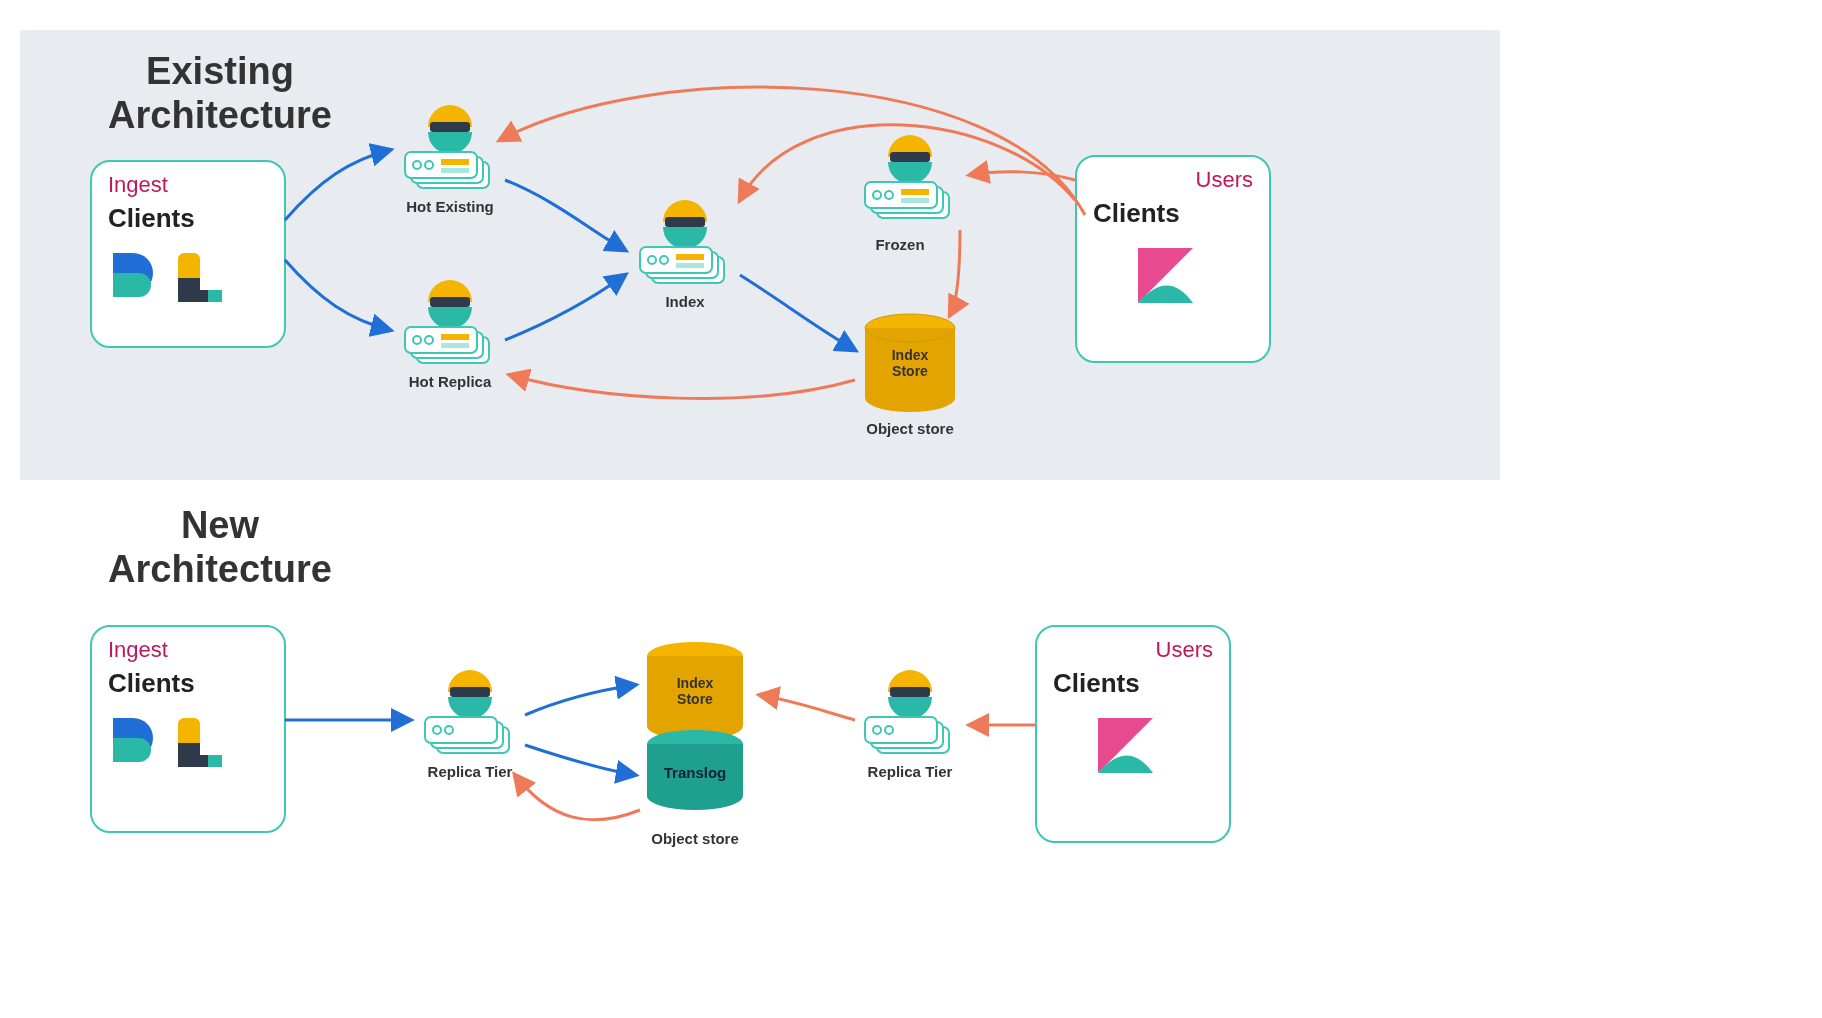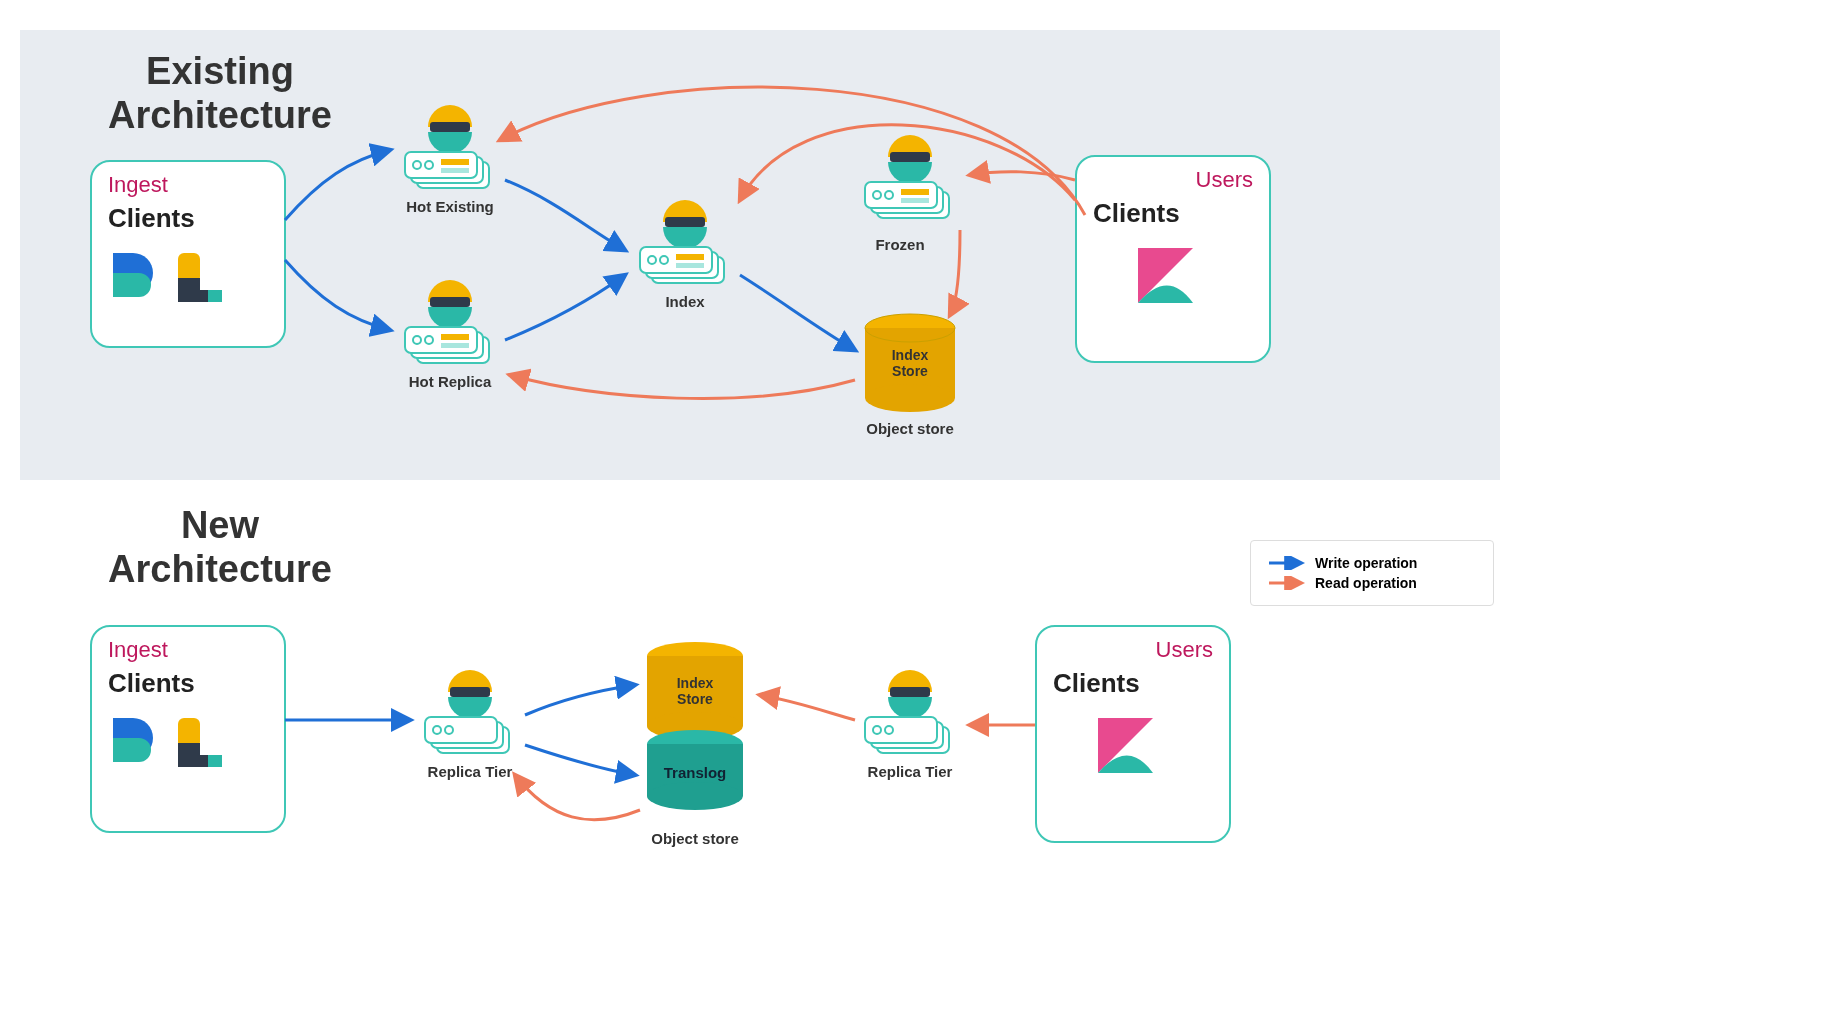--- a/index.html
+++ b/index.html
@@ -217,38 +217,14 @@
     <path d="M855 380 C750 410, 600 400, 510 375" stroke="#ee7a5a" stroke-width="3" fill="none" marker-end="url(#ah-red)"></path>
 
     <path d="M285 720 L410 720" stroke="#1f6fd6" stroke-width="3" fill="none" marker-end="url(#ah-blue)"></path>
     <path d="M525 715 C560 700, 600 690, 635 685" stroke="#1f6fd6" stroke-width="3" fill="none" marker-end="url(#ah-blue)"></path>
     <path d="M525 745 C570 760, 605 770, 635 775" stroke="#1f6fd6" stroke-width="3" fill="none" marker-end="url(#ah-blue)"></path>
     <path d="M640 810 C590 830, 550 820, 515 775" stroke="#ee7a5a" stroke-width="3" fill="none" marker-end="url(#ah-red)"></path>
     <path d="M855 720 C820 710, 790 700, 760 695" stroke="#ee7a5a" stroke-width="3" fill="none" marker-end="url(#ah-red)"></path>
     <path d="M1035 725 L970 725" stroke="#ee7a5a" stroke-width="3" fill="none" marker-end="url(#ah-red)"></path>
   </svg>
 
-  <div class="legend" style="left:1250px;top:540px;width:210px;">
-    <div class="legend-row">
-      <svg width="40" height="14">
-          <defs>
-            <marker id="lb" viewBox="0 0 10 10" refX="8" refY="5" markerWidth="7" markerHeight="7" orient="auto">
-              <path d="M0 0 L10 5 L0 10 z" fill="#1f6fd6"></path>
-            </marker>
-          </defs>
-          <line x1="2" y1="7" x2="34" y2="7" stroke="#1f6fd6" stroke-width="3" marker-end="url(#lb)"></line>
-        </svg>
-      <span style="font-weight:600;">Write operation</span>
-    </div>
-    <div class="legend-row">
-      <svg width="40" height="14">
-          <defs>
-            <marker id="lr" viewBox="0 0 10 10" refX="8" refY="5" markerWidth="7" markerHeight="7" orient="auto">
-              <path d="M0 0 L10 5 L0 10 z" fill="#ee7a5a"></path>
-            </marker>
-          </defs>
-          <line x1="2" y1="7" x2="34" y2="7" stroke="#ee7a5a" stroke-width="3" marker-end="url(#lr)"></line>
-        </svg>
-      <span style="font-weight:600;">Read operation</span>
-    </div>
-  </div>
 
 </div>
 
 </body></html>

